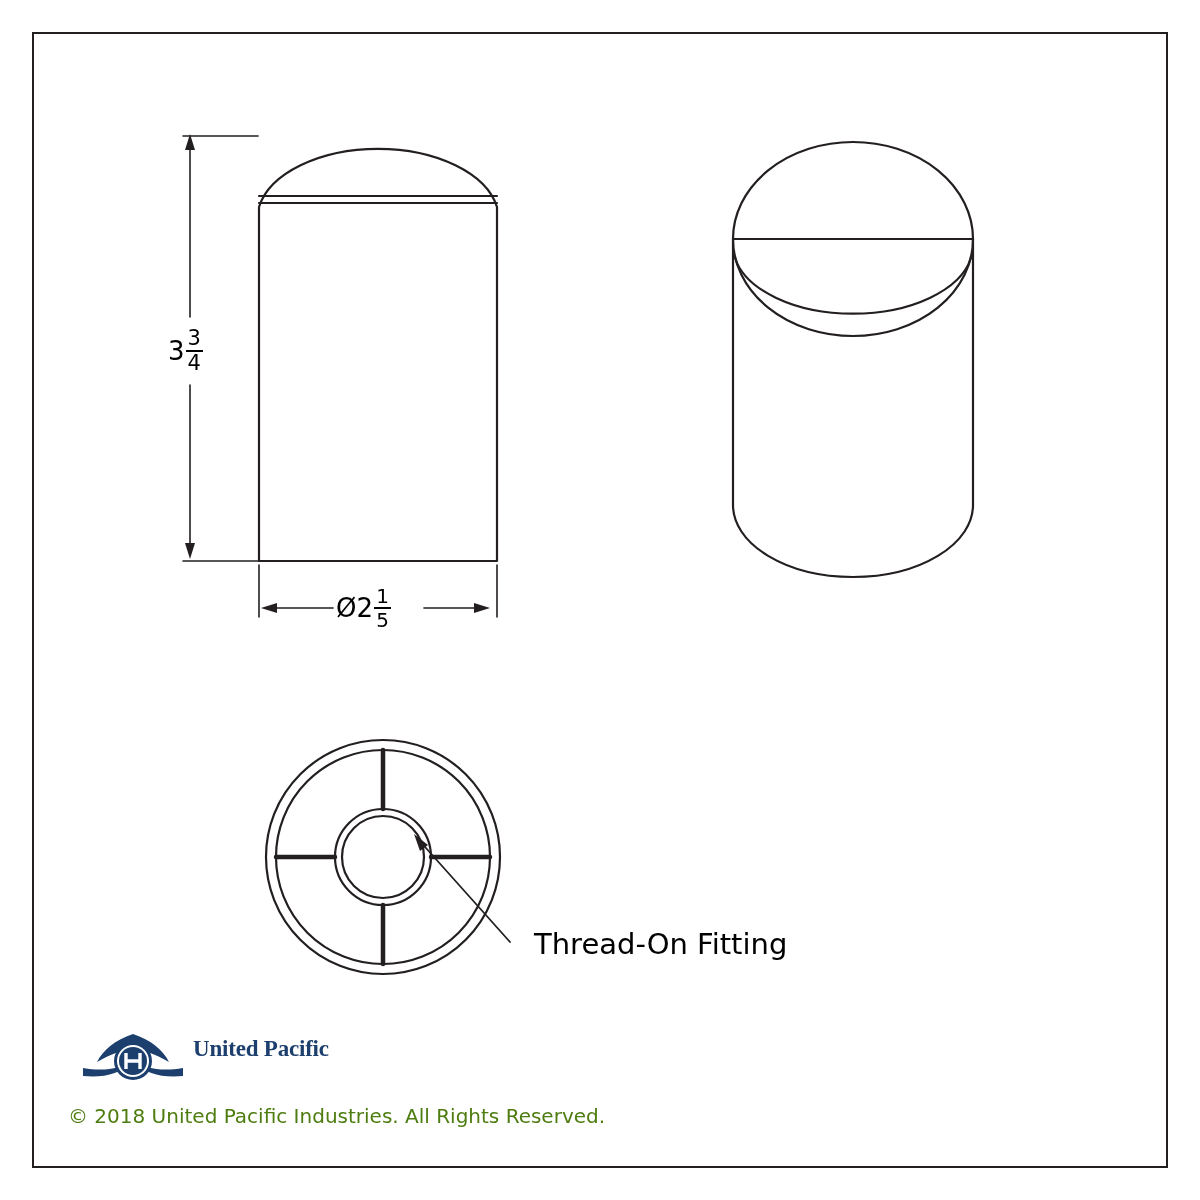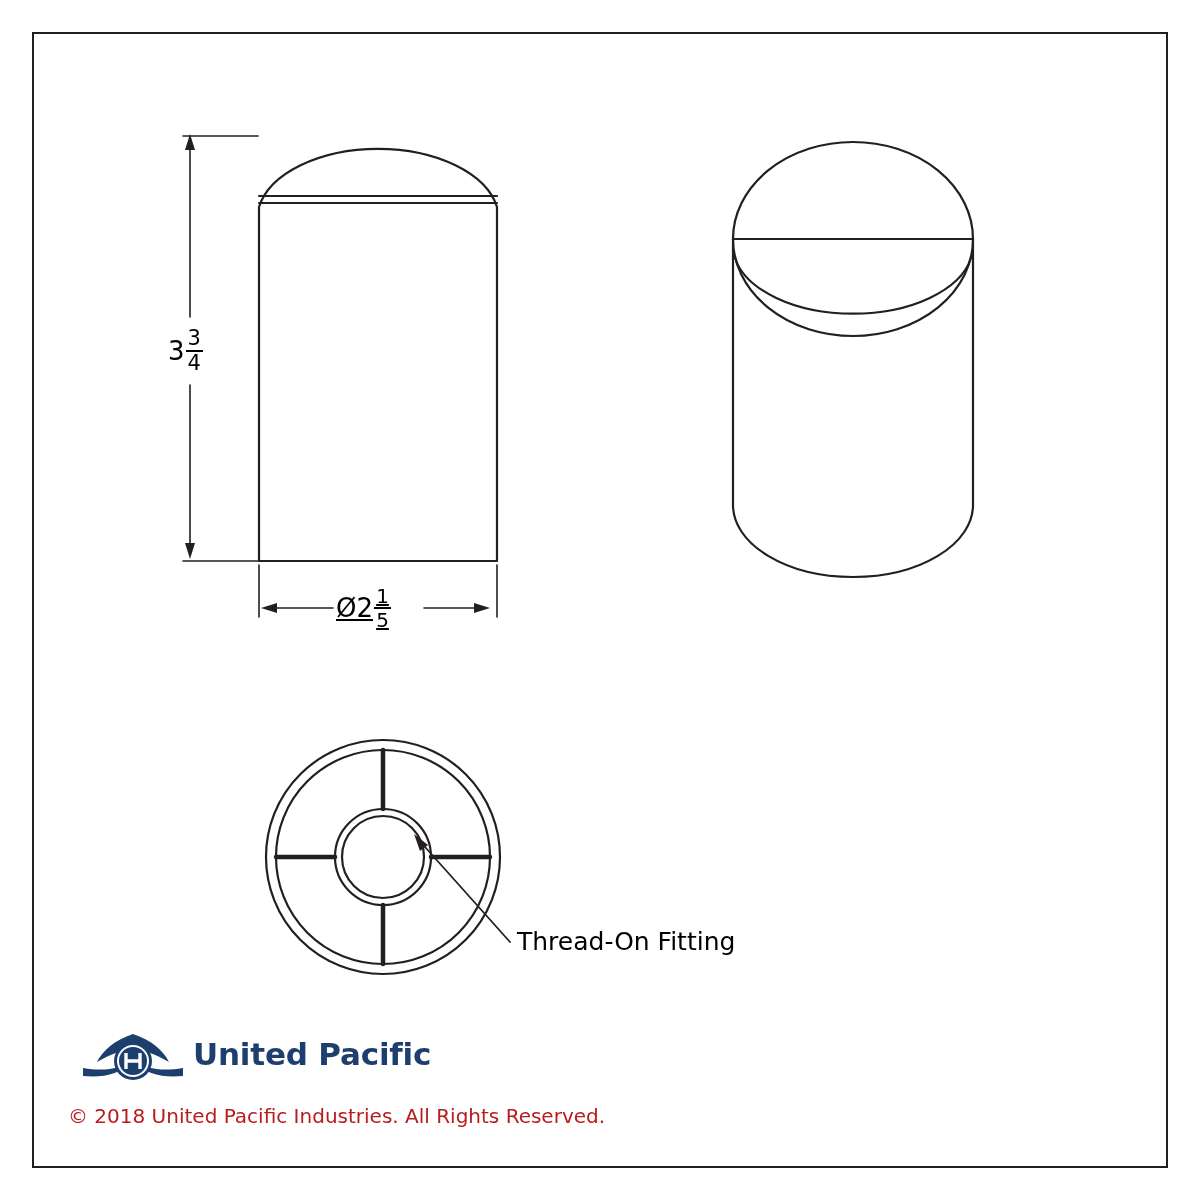--- a/index.html
+++ b/index.html
@@ -73,53 +73,53 @@
     margin: 1px 0;
   }
   .frac .den { padding: 0 2px; }
   
   #dim-dia {
     left: 336px;
     top: 586px;
     display: flex;
     align-items: center;
     font-size: 26px;
-    text-decoration: underline;
   }
   #dim-dia .frac { font-size: 20px; }
   #callout-text {
-    left: 517px;
+    left: 534px;
     top: 925px;
-    font-size: 25px;
+    font-size: 29px;
     line-height: 1.32;
   }
   #copyright {
     position: absolute;
     left: 68px;
     top: 1104px;
     font-size: 20px;
-    color: #b91c1c;
+    color: #4d7c0f;
     white-space: nowrap;
   }
   #logo-wrap {
     position: absolute;
     left: 75px;
     top: 1028px;
     width: 360px;
     height: 66px;
   }
   #logo-text {
     position: absolute;
     left: 118px;
     top: 8px;
-    font-size: 31px;
+    font-size: 23px;
     font-weight: bold;
     color: #1c3f6e;
     letter-spacing: -0.2px;
     white-space: nowrap;
+    font-family: Liberation Serif, serif;
   }
 </style>
 </head>
 <body>
 
 <div id="sheet">
 
   <div class="border-frame"></div>
 
   <svg class="layer" viewBox="0 0 1200 1200">

